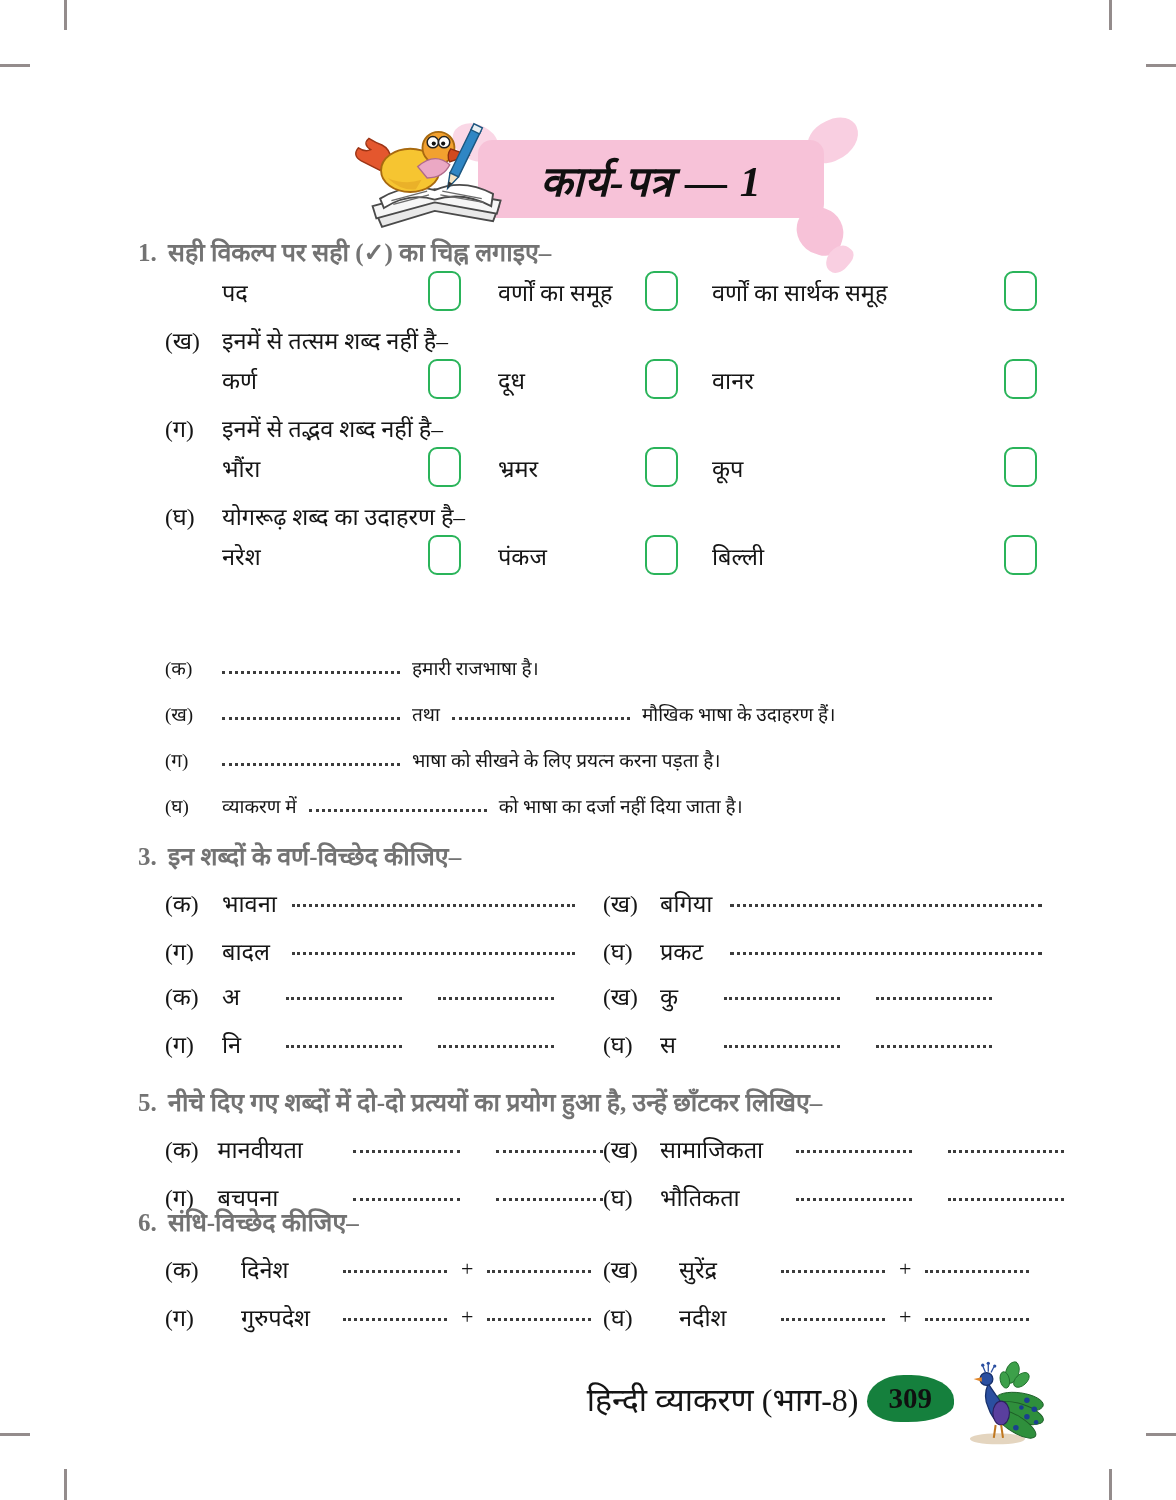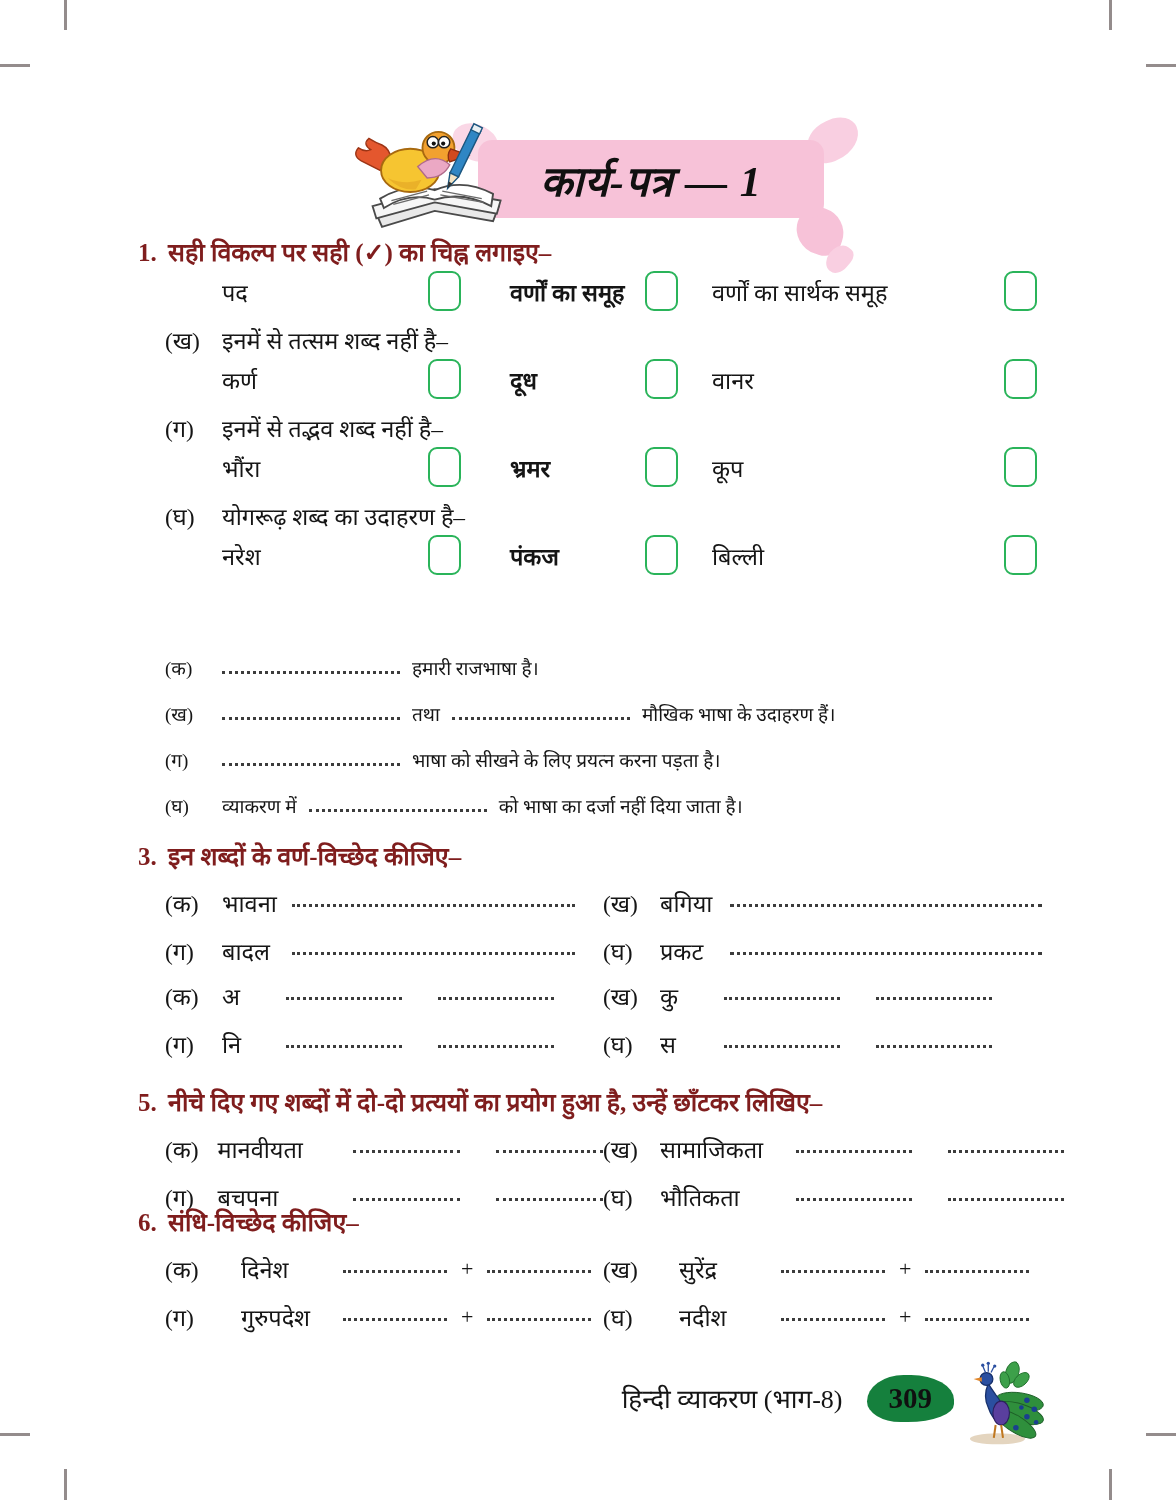--- a/index.html
+++ b/index.html
@@ -32,29 +32,29 @@
   .banner-title{
     position:absolute;left:478px;top:24px;width:346px;height:78px;
     display:flex;align-items:center;justify-content:center;
     font-size:42px;font-weight:bold;font-style:italic;color:#101010;letter-spacing:1px;
   }
   .bird{position:absolute;left:350px;top:2px;width:160px;height:118px;}
 
   
   .section{position:absolute;left:138px;width:904px;}
   .q1{top:238px;} .q2{top:640px;} .q3{top:842px;} .q4{top:965px;} .q5{top:1088px;} .q6{top:1208px;}
-  .qhead{font-size:25px;font-weight:bold;color:#7f1d1d;line-height:30px;white-space:nowrap;}
+  .qhead{font-size:25px;font-weight:bold;color:#737373;line-height:30px;white-space:nowrap;}
   .qhead .qnum{display:inline-block;min-width:30px;}
   .lbl{display:inline-block;width:57px;}
   .prompt{margin:10px 0 0 27px;font-size:23.5px;line-height:30px;}
 
   
   .optrow{position:relative;height:48px;margin-top:0;font-size:23.5px;}
   .optrow .opt{position:absolute;top:50%;transform:translateY(-50%);white-space:nowrap;}
-  .optrow .o1{left:84px;} .optrow .o2{left:372px;font-weight:bold;} .optrow .o3{left:574px;}
+  .optrow .o1{left:84px;} .optrow .o2{left:360px;} .optrow .o3{left:574px;}
   .cbox{
     position:absolute;top:3px;width:33px;height:40px;box-sizing:border-box;
     border:2.5px solid #2ab45a;border-radius:9px;background:#fff;
   }
   .cbox.b1{left:290px;} .cbox.b2{left:507px;} .cbox.b3{left:866px;}
 
   
   .blank{display:inline-block;height:0;border-bottom:3px dotted #3c3c3c;vertical-align:middle;position:relative;top:2px;}
   .fill-line{margin:12px 0 0 27px;font-size:19px;line-height:34px;white-space:nowrap;}
   .fill-line .blank{width:178px;margin:0 12px;}
@@ -73,21 +73,21 @@
   .q4 .word{min-width:58px;} .q5 .word{min-width:130px;}
   .q4 .dots-s.g1,.q5 .dots-s.g1{margin-right:36px;}
   .q4 .half.l,.q5 .half.l,.q6 .half.l{width:438px;}
   .q6 .lbl{width:76px;}
   .q6 .word{min-width:96px;}
   .q6 .dots-s{width:104px;}
   .q6 .plus{margin:0 14px;font-size:22px;}
 
   
   .footer{position:absolute;left:0;top:1358px;width:1046px;height:80px;display:flex;justify-content:flex-end;align-items:center;}
-  .book-title{font-size:26px;margin-right:24px;white-space:nowrap;}
+  .book-title{font-size:32px;margin-right:8px;white-space:nowrap;}
   .page-badge{
     background:#15803d;border-radius:46% 54% 58% 42% / 62% 58% 42% 48%;
     padding:7px 22px;font-weight:bold;font-size:29px;color:#101010;margin-right:6px;
   }
   .peacock{width:86px;height:92px;position:relative;top:4px;}
 </style>
 </head>
 <body>
 
 <div class="crop tl-v"></div>

